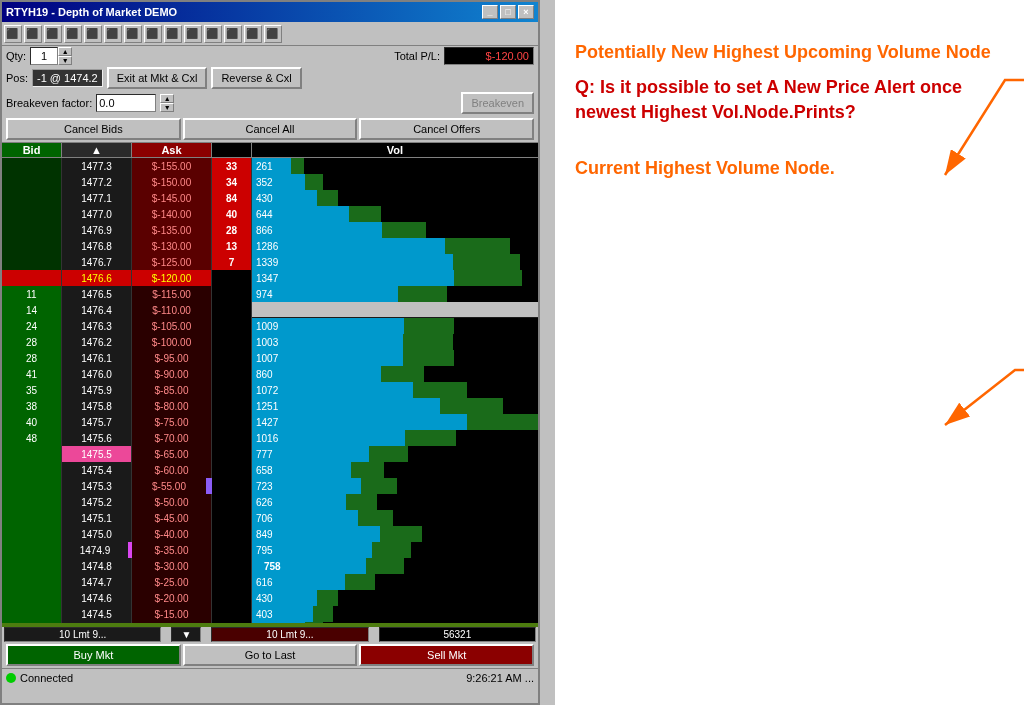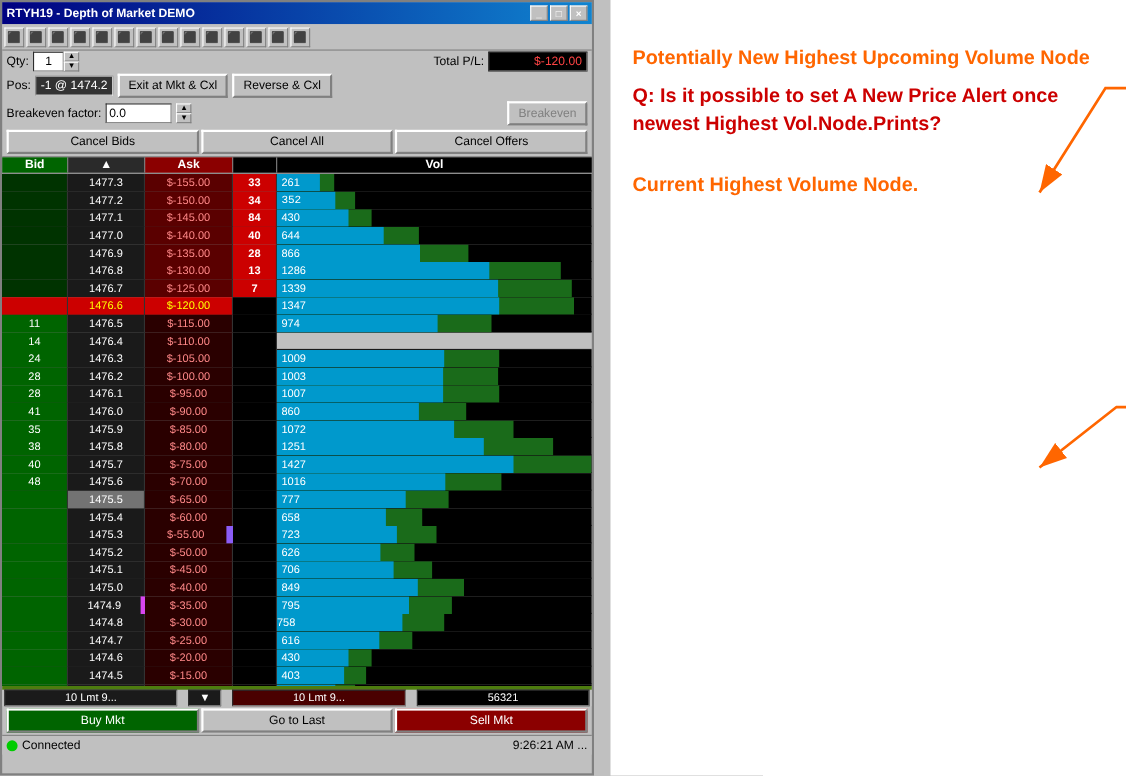--- a/index.html
+++ b/index.html
@@ -132,21 +132,21 @@
     </div>
       </div>
       <div style="display: grid; grid-template-columns: 60px 70px 80px 40px 1fr; height: 16px; align-items: center; border-bottom: 1px solid rgb(26, 26, 26);">
         <div style="background:#003300; color:white; font-weight:normal; font-size:10px; text-align:center; height:16px; display:flex; align-items:center; justify-content:center; border-right:1px solid #333;"></div>
         <div style="background:#1a1a1a; color:white; font-size:10px; text-align:center; height:16px; display:flex; align-items:center; justify-content:center; border-right:1px solid #333;">1477.2</div>
         <div style="background:#5a0000; color:#ff8888; font-size:10px; text-align:center; height:16px; display:flex; align-items:center; justify-content:center; border-right:1px solid #333;">$-150.00</div>
         <div style="background:#cc0000; color:white; font-size:10px; text-align:center; height:16px; display:flex; align-items:center; justify-content:center; border-right:1px solid #333; font-weight:bold;">34</div>
         <div style="background: rgb(0, 0, 0); position: relative; height: 16px; display: flex; align-items: center; overflow: hidden;">
       <div style="position:absolute; left:0; top:0; height:100%; width:24.667133847231955%; background:#1a6b1a;"></div>
       <div style="position:absolute; left:0; top:0; height:100%; width:18.500350385423967%; background:#0099cc;"></div>
-      <span style="position:relative; z-index:1; color:white; font-size:10px; padding-left:4px; white-space:nowrap;font-family:Liberation Mono, monospace;">352</span>
+      <span style="position:relative; z-index:1; color:white; font-size:10px; padding-left:4px; white-space:nowrap;">352</span>
     </div>
       </div>
       <div style="display: grid; grid-template-columns: 60px 70px 80px 40px 1fr; height: 16px; align-items: center; border-bottom: 1px solid rgb(26, 26, 26);">
         <div style="background:#003300; color:white; font-weight:normal; font-size:10px; text-align:center; height:16px; display:flex; align-items:center; justify-content:center; border-right:1px solid #333;"></div>
         <div style="background:#1a1a1a; color:white; font-size:10px; text-align:center; height:16px; display:flex; align-items:center; justify-content:center; border-right:1px solid #333;">1477.1</div>
         <div style="background:#5a0000; color:#ff8888; font-size:10px; text-align:center; height:16px; display:flex; align-items:center; justify-content:center; border-right:1px solid #333;">$-145.00</div>
         <div style="background:#cc0000; color:white; font-size:10px; text-align:center; height:16px; display:flex; align-items:center; justify-content:center; border-right:1px solid #333; font-weight:bold;">84</div>
         <div style="background: rgb(0, 0, 0); position: relative; height: 16px; display: flex; align-items: center; overflow: hidden;">
       <div style="position:absolute; left:0; top:0; height:100%; width:30.13314646110722%; background:#1a6b1a;"></div>
       <div style="position:absolute; left:0; top:0; height:100%; width:22.599859845830416%; background:#0099cc;"></div>
@@ -308,21 +308,21 @@
         <div style="background:#2a0000; color:#ff8888; font-size:10px; text-align:center; height:16px; display:flex; align-items:center; justify-content:center; border-right:1px solid #333;">$-70.00</div>
         <div style="background:#000; color:white; font-size:10px; text-align:center; height:16px; display:flex; align-items:center; justify-content:center; border-right:1px solid #333; font-weight:bold;"></div>
         <div style="background: rgb(0, 0, 0); position: relative; height: 16px; display: flex; align-items: center; overflow: hidden;">
       <div style="position:absolute; left:0; top:0; height:100%; width:71.19831814996496%; background:#1a6b1a;"></div>
       <div style="position:absolute; left:0; top:0; height:100%; width:53.39873861247372%; background:#0099cc;"></div>
       <span style="position:relative; z-index:1; color:white; font-size:10px; padding-left:4px; white-space:nowrap;">1016</span>
     </div>
       </div>
       <div style="display: grid; grid-template-columns: 60px 70px 80px 40px 1fr; height: 16px; align-items: center; border-bottom: 1px solid rgb(26, 26, 26);">
         <div style="background:#006400; color:white; font-weight:normal; font-size:10px; text-align:center; height:16px; display:flex; align-items:center; justify-content:center; border-right:1px solid #333;"></div>
-        <div style="background:#737373; color:white; font-size:10px; text-align:center; height:16px; display:flex; align-items:center; justify-content:center; border-right:1px solid #333;">1475.5</div>
+        <div style="background:#ec4899; color:white; font-size:10px; text-align:center; height:16px; display:flex; align-items:center; justify-content:center; border-right:1px solid #333;">1475.5</div>
         <div style="background:#2a0000; color:#ff8888; font-size:10px; text-align:center; height:16px; display:flex; align-items:center; justify-content:center; border-right:1px solid #333;">$-65.00</div>
         <div style="background:#000; color:white; font-size:10px; text-align:center; height:16px; display:flex; align-items:center; justify-content:center; border-right:1px solid #333; font-weight:bold;"></div>
         <div style="background: rgb(0, 0, 0); position: relative; height: 16px; display: flex; align-items: center; overflow: hidden;">
       <div style="position:absolute; left:0; top:0; height:100%; width:54.44989488437281%; background:#1a6b1a;"></div>
       <div style="position:absolute; left:0; top:0; height:100%; width:40.83742116327961%; background:#0099cc;"></div>
       <span style="position:relative; z-index:1; color:white; font-size:10px; padding-left:4px; white-space:nowrap;">777</span>
     </div>
       </div>
       <div style="display: grid; grid-template-columns: 60px 70px 80px 40px 1fr; height: 16px; align-items: center; border-bottom: 1px solid rgb(26, 26, 26);">
         <div style="background:#006400; color:white; font-weight:normal; font-size:10px; text-align:center; height:16px; display:flex; align-items:center; justify-content:center; border-right:1px solid #333;"></div>
@@ -391,21 +391,21 @@
     </div>
       </div>
       <div style="display: grid; grid-template-columns: 60px 70px 80px 40px 1fr; height: 16px; align-items: center; border-bottom: 1px solid rgb(26, 26, 26);">
         <div style="background:#006400; color:white; font-weight:normal; font-size:10px; text-align:center; height:16px; display:flex; align-items:center; justify-content:center; border-right:1px solid #333;"></div>
         <div style="background:#1a1a1a; color:white; font-size:10px; text-align:center; height:16px; display:flex; align-items:center; justify-content:center; border-right:1px solid #333;">1474.8</div>
         <div style="background:#2a0000; color:#ff8888; font-size:10px; text-align:center; height:16px; display:flex; align-items:center; justify-content:center; border-right:1px solid #333;">$-30.00</div>
         <div style="background:#000; color:white; font-size:10px; text-align:center; height:16px; display:flex; align-items:center; justify-content:center; border-right:1px solid #333; font-weight:bold;"></div>
         <div style="background: rgb(0, 0, 0); position: relative; height: 16px; display: flex; align-items: center; overflow: hidden;">
       <div style="position:absolute; left:0; top:0; height:100%; width:53.11843027330063%; background:#1a6b1a;"></div>
       <div style="position:absolute; left:0; top:0; height:100%; width:39.83882270497547%; background:#0099cc;"></div>
-      <span style="position:relative; z-index:1; color:white; font-size:10px; padding-left:0; white-space:nowrap;">758</span>
+      <span style="position:relative; z-index:1; color:white; font-size:10px; padding-left:12px; white-space:nowrap;font-weight:bold;">758</span>
     </div>
       </div>
       <div style="display: grid; grid-template-columns: 60px 70px 80px 40px 1fr; height: 16px; align-items: center; border-bottom: 1px solid rgb(26, 26, 26);">
         <div style="background:#006400; color:white; font-weight:normal; font-size:10px; text-align:center; height:16px; display:flex; align-items:center; justify-content:center; border-right:1px solid #333;"></div>
         <div style="background:#1a1a1a; color:white; font-size:10px; text-align:center; height:16px; display:flex; align-items:center; justify-content:center; border-right:1px solid #333;">1474.7</div>
         <div style="background:#2a0000; color:#ff8888; font-size:10px; text-align:center; height:16px; display:flex; align-items:center; justify-content:center; border-right:1px solid #333;">$-25.00</div>
         <div style="background:#000; color:white; font-size:10px; text-align:center; height:16px; display:flex; align-items:center; justify-content:center; border-right:1px solid #333; font-weight:bold;"></div>
         <div style="background: rgb(0, 0, 0); position: relative; height: 16px; display: flex; align-items: center; overflow: hidden;">
       <div style="position:absolute; left:0; top:0; height:100%; width:43.16748423265592%; background:#1a6b1a;"></div>
       <div style="position:absolute; left:0; top:0; height:100%; width:32.375613174491946%; background:#0099cc;"></div>

